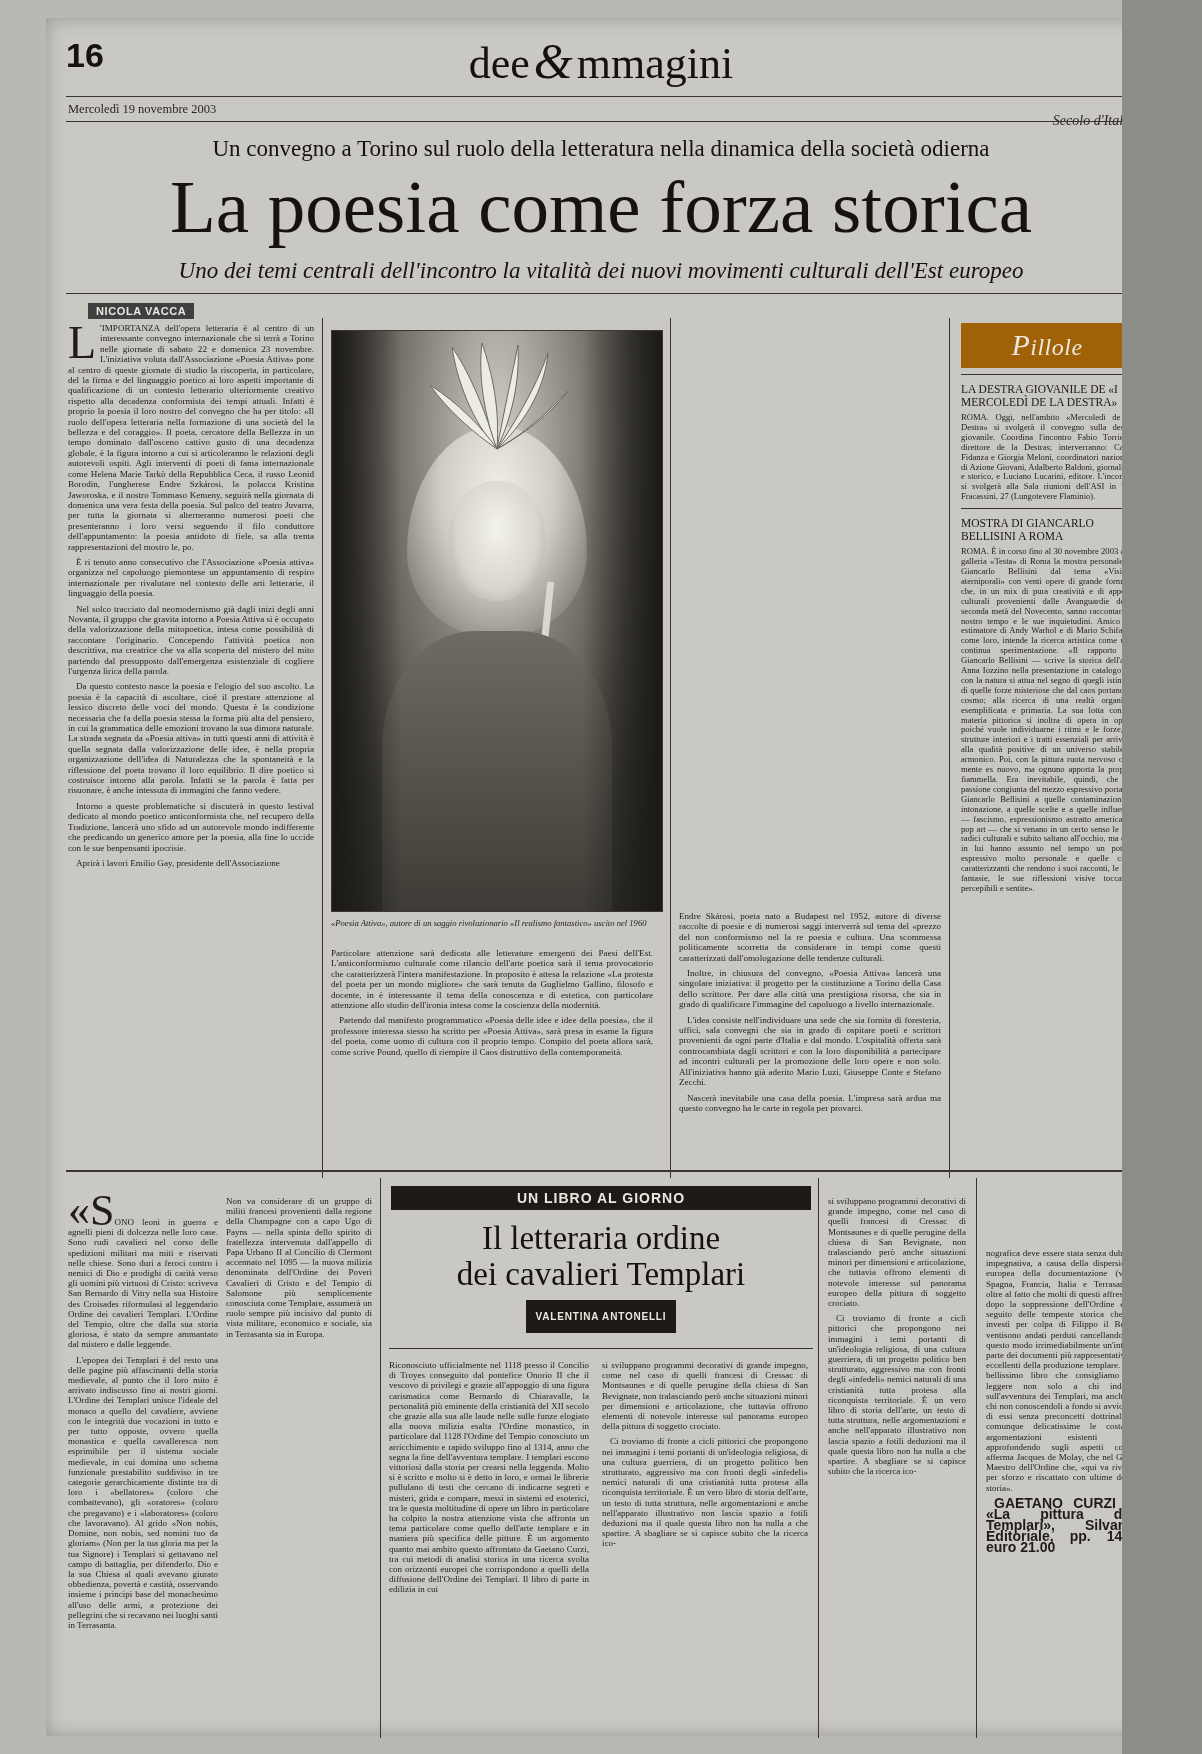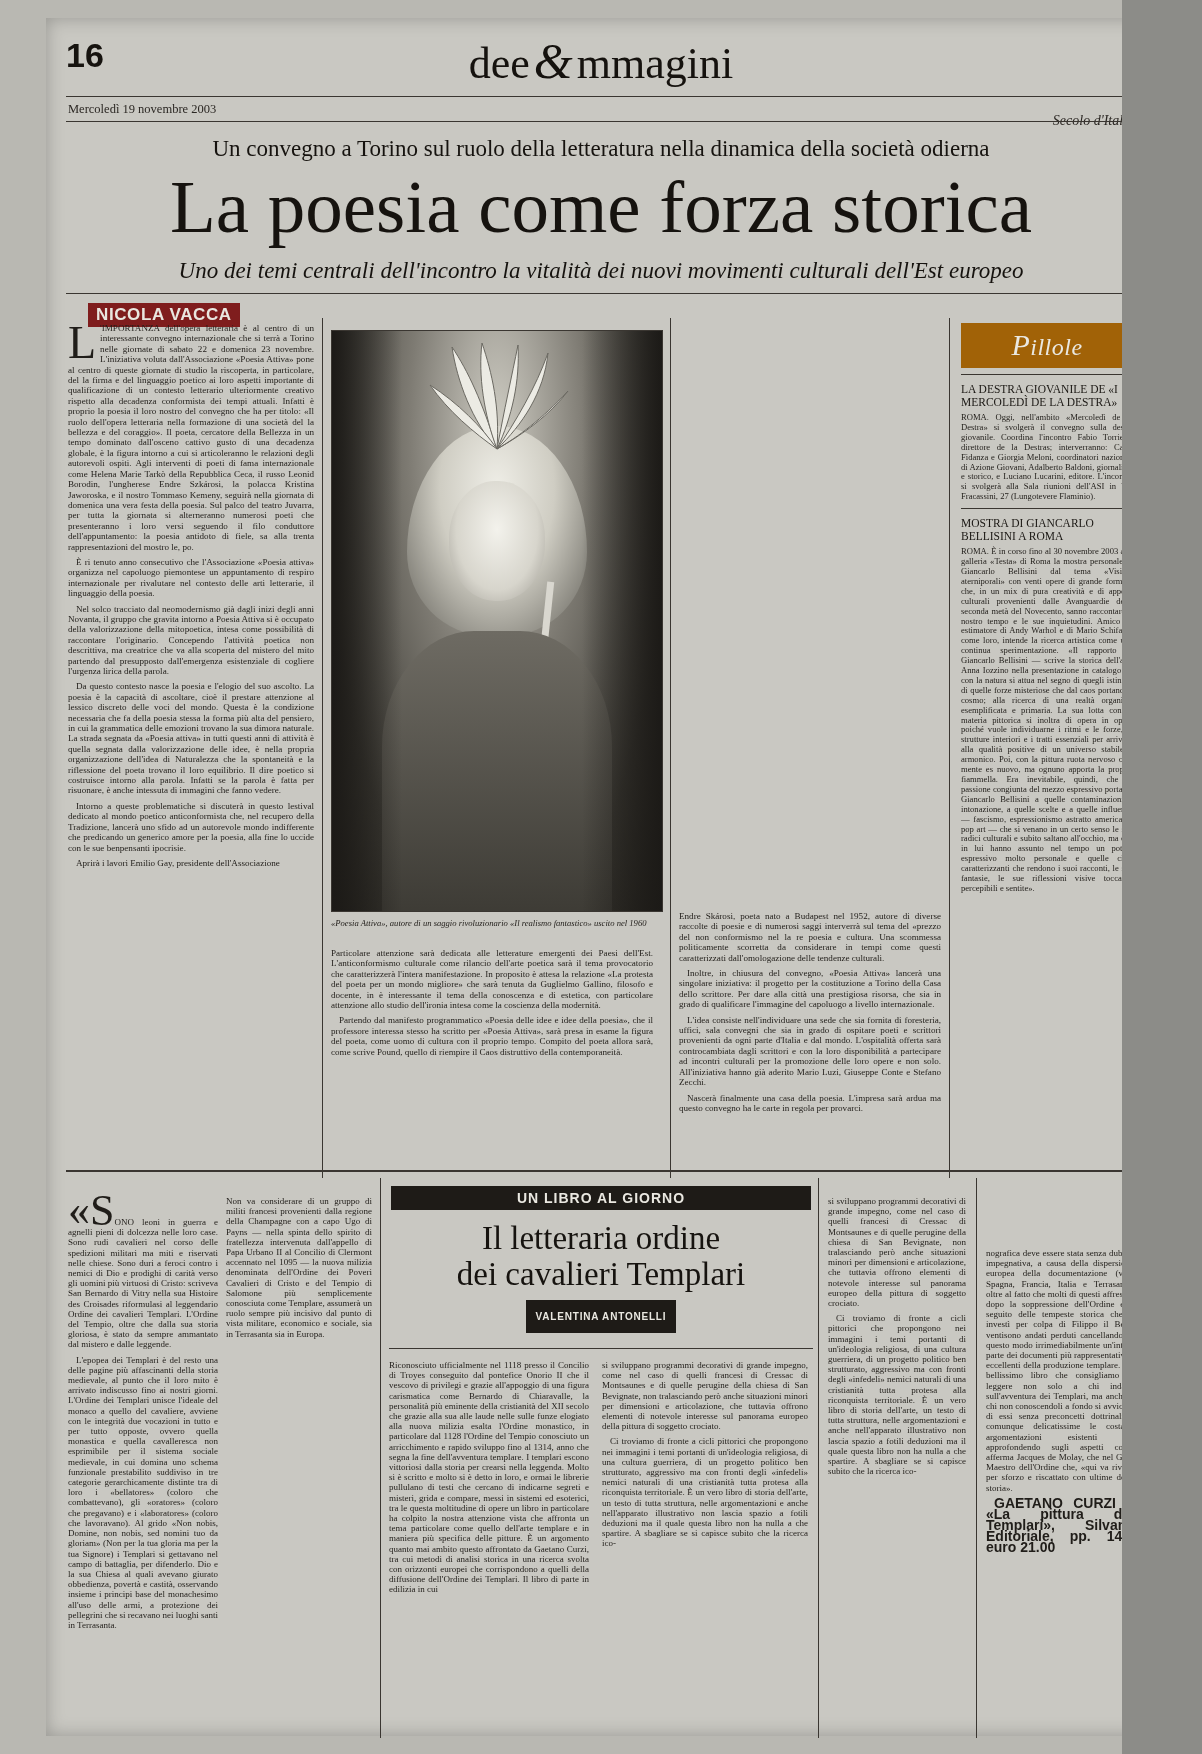--- a/index.html
+++ b/index.html
@@ -13,22 +13,22 @@
   .masthead .mh{font-family:"Liberation Serif",serif;font-size:44px;letter-spacing:0px;}
   .masthead .amp{font-size:50px;font-style:italic;font-family:"Liberation Serif",serif;}
   .rule{position:absolute;left:20px;width:1068px;height:1px;background:#3a3631;}
   .dateline{position:absolute;top:84px;left:22px;font-size:12.5px;color:#2b2723;font-family:"Liberation Serif",serif;}
   .paperName{position:absolute;top:82px;right:22px;font-size:14px;color:#2b2723;font-family:"Liberation Serif",serif;font-style:italic;margin-top:13px;}
   
   .kicker{position:absolute;top:118px;left:0;width:100%;text-align:center;font-size:23px;color:#16130f;}
   .headline{position:absolute;top:150px;left:0;width:100%;text-align:center;font-size:75px;line-height:78px;color:#16130f;}
   .subhead{position:absolute;top:240px;left:0;width:100%;text-align:center;font-size:23px;font-style:italic;color:#16130f;}
   
-  .byline{position:absolute;left:42px;top:285px;background:#7f1d1d;color:#e9e7e0;font-family:"Liberation Sans",sans-serif;
-          font-size:17px;font-weight:bold;letter-spacing:.6px;padding:2px 8px;}
+  .byline{position:absolute;left:42px;top:285px;background:#404040;color:#e9e7e0;font-family:"Liberation Sans",sans-serif;
+          font-size:11px;font-weight:bold;letter-spacing:.6px;padding:2px 8px;}
   .col{position:absolute;font-size:9.1px;line-height:10.4px;text-align:justify;color:#201d19;
        font-family:"Liberation Serif",serif;hyphens:auto;}
   .col p{margin:0 0 5px 0;text-indent:8px;}
   .col p.first{text-indent:0;}
   .dropcapwrap{position:relative;}
   .dropcap{float:left;font-size:46px;line-height:36px;padding:2px 4px 0 0;font-family:"Liberation Serif",serif;}
   .photo{position:absolute;left:285px;top:312px;width:330px;height:580px;background:#56534c;overflow:hidden;border:1px solid #3a3631;}
   .photo .sky{position:absolute;inset:0;background:
       radial-gradient(ellipse at 50% 18%, #cfcdc4 0%, #7e7b73 38%, #3b3933 75%, #26241f 100%);}
   .photo .feather{position:absolute;left:50%;top:10px;width:170px;height:110px;transform:translateX(-50%);}
@@ -123,21 +123,21 @@
 
     <div class="col" style="left:285px;top:930px;width:322px;">
       <p class="first">Particolare attenzione sarà dedicata alle letterature emergenti dei Paesi dell'Est. L'anticonformismo culturale come rilancio dell'arte poetica sarà il tema provocatorio che caratterizzerà l'intera manifestazione. In proposito è attesa la relazione «La protesta del poeta per un mondo migliore» che sarà tenuta da Guglielmo Gallino, filosofo e docente, in è interessante il tema della conoscenza e di estetica, con particolare attenzione allo studio dell'ironia intesa come la coscienza della modernità.</p>
       <p>Partendo dal manifesto programmatico «Poesia delle idee e idee della poesia», che il professore interessa stesso ha scritto per «Poesia Attiva», sarà presa in esame la figura del poeta, come uomo di cultura con il proprio tempo. Compito del poeta allora sarà, come scrive Pound, quello di riempire il Caos distruttivo della contemporaneità.</p>
     </div>
 
     <div class="col" style="left:633px;top:893px;width:262px;">
       <p class="first">Endre Skárosi, poeta nato a Budapest nel 1952, autore di diverse raccolte di poesie e di numerosi saggi interverrà sul tema del «prezzo del non conformismo nel la re poesia e cultura. Una scommessa politicamente scorretta da considerare in tempi come questi caratterizzati dall'omologazione delle tendenze culturali.</p>
       <p>Inoltre, in chiusura del convegno, «Poesia Attiva» lancerà una singolare iniziativa: il progetto per la costituzione a Torino della Casa dello scrittore. Per dare alla città una prestigiosa risorsa, che sia in grado di qualificare l'immagine del capoluogo a livello internazionale.</p>
       <p>L'idea consiste nell'individuare una sede che sia fornita di foresteria, uffici, sala convegni che sia in grado di ospitare poeti e scrittori provenienti da ogni parte d'Italia e dal mondo. L'ospitalità offerta sarà controcambiata dagli scrittori e con la loro disponibilità a partecipare ad incontri culturali per la promozione delle loro opere e non solo. All'iniziativa hanno già aderito Mario Luzi, Giuseppe Conte e Stefano Zecchi.</p>
-      <p>Nascerà finalmente una casa della poesia. L'impresa sarà ardua ma questo convegno ha le carte in regola per provarci.</p>
+      <p>Nascerà inevitabile una casa della poesia. L'impresa sarà ardua ma questo convegno ha le carte in regola per provarci.</p>
     </div>
 
     <div style="position:absolute;left:276px;top:300px;width:1px;height:860px;background:#3a3631;"></div>
     <div style="position:absolute;left:624px;top:300px;width:1px;height:860px;background:#3a3631;"></div>
     <div style="position:absolute;left:903px;top:300px;width:1px;height:860px;background:#3a3631;"></div>
 
     <div class="rail">
       <div class="pillole">
         <span class="t"><span style="font-size:30px;">P</span><span>illole</span></span>
       </div>

